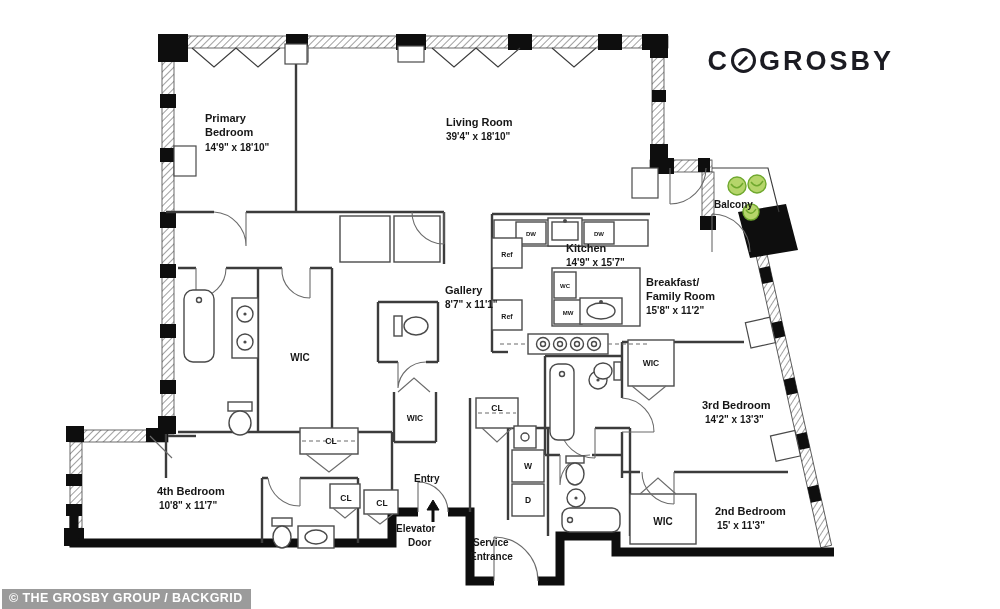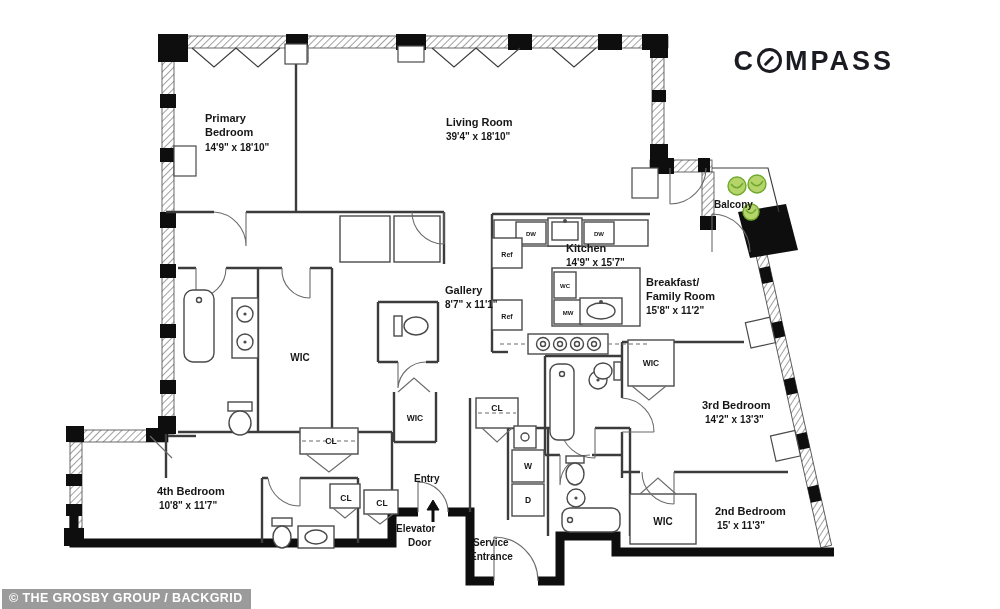--- a/index.html
+++ b/index.html
@@ -371,18 +371,18 @@
       <text class="sm" x="528" y="469" text-anchor="middle">W</text>
       <text class="sm" x="528" y="503" text-anchor="middle">D</text>
     </g>
   </svg>
 
   <div class="logo">
     <span>C</span>
       <span class="logo-o">
         <span class="needle"></span>
       </span>
-      <span>MPASS</span>
+      <span>GROSBY</span>
   </div>
 
   <div class="watermark">© THE GROSBY GROUP / BACKGRID</div>
 
 </div>
 
 </body></html>

